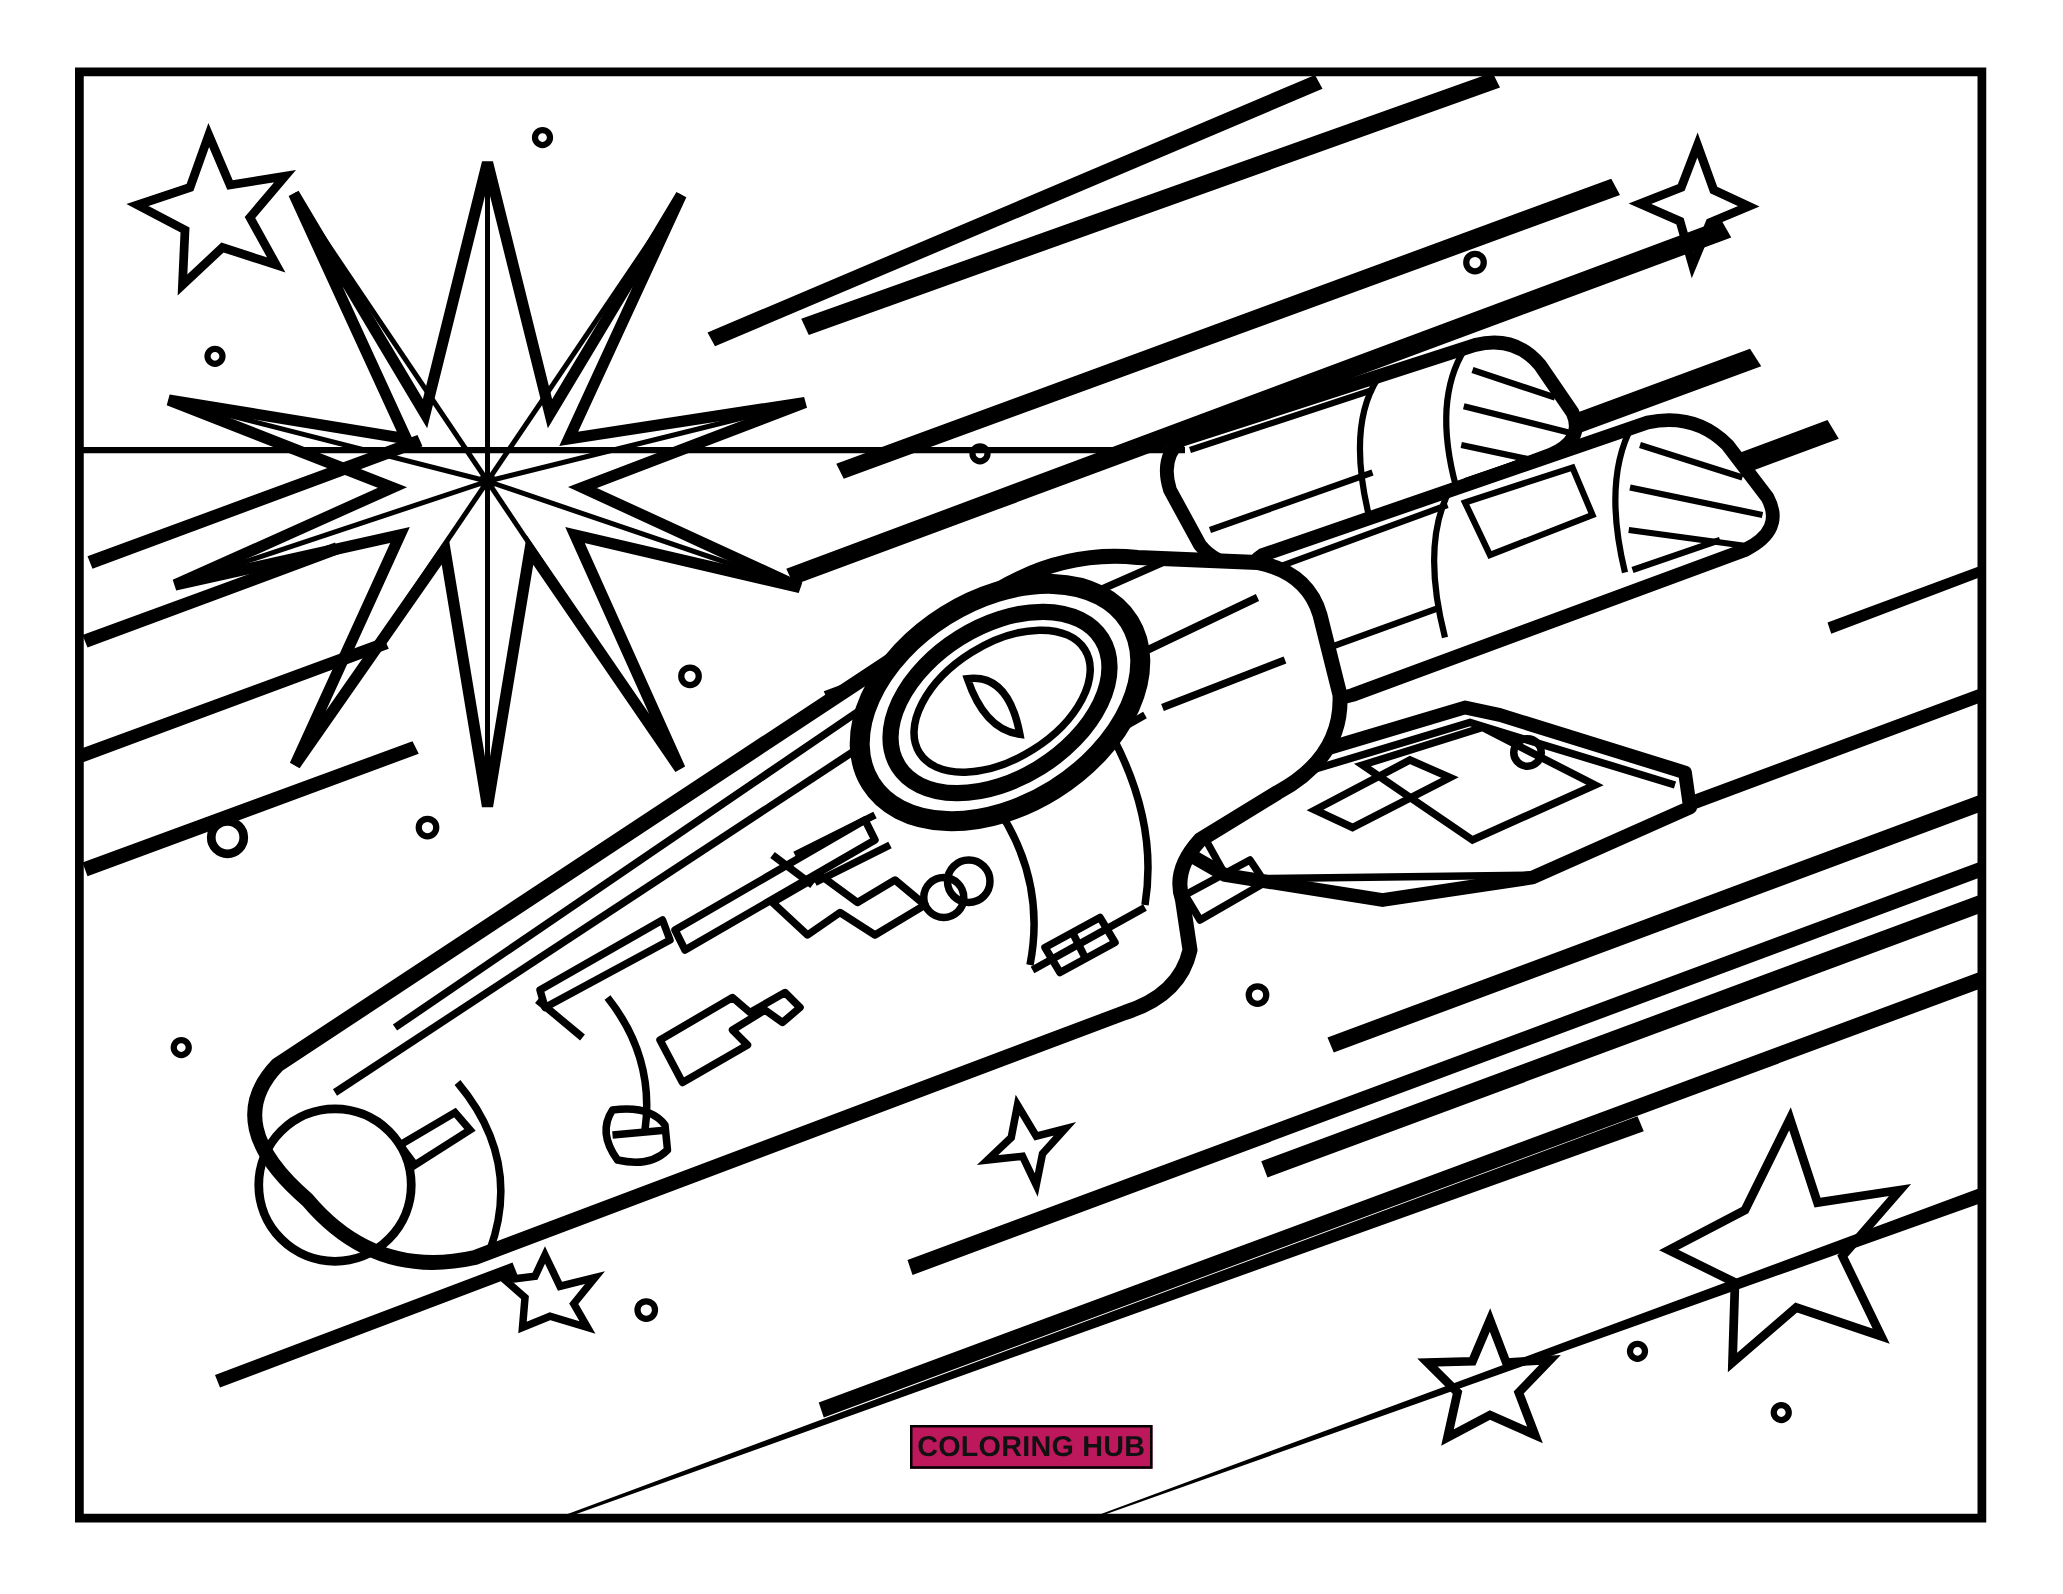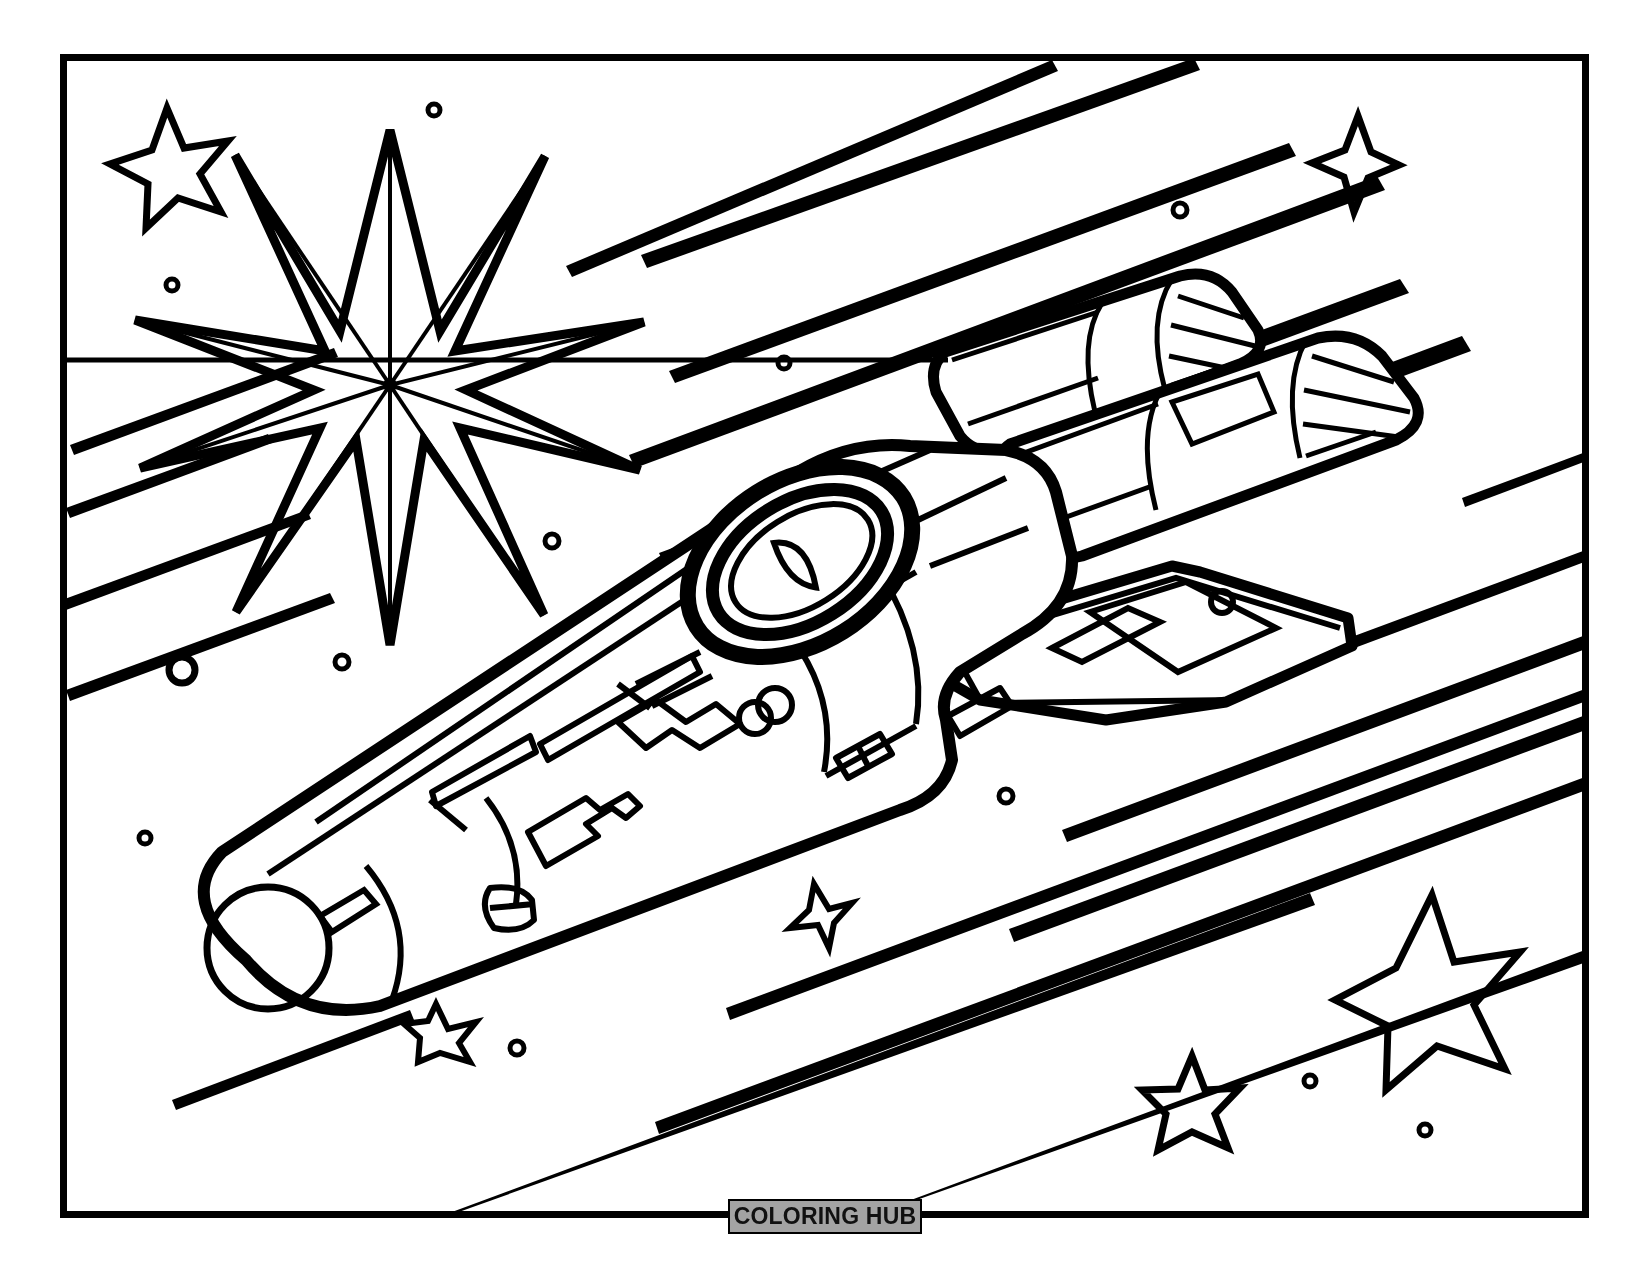--- a/index.html
+++ b/index.html
@@ -22,24 +22,24 @@
   }
   #artboard {
     position: absolute;
     inset: 0;
     width: 1650px;
     height: 1275px;
   }
   .logo-box {
     position: absolute;
     left: 728px;
-    top: 1199px;
+    top: 1140px;
     width: 194px;
     height: 35px;
-    background: #a3a3a3;
+    background: #be185d;
     border: 2px solid #000000;
     box-sizing: border-box;
     display: flex;
     align-items: center;
     justify-content: center;
   }
   .logo-text {
     font-family: "Liberation Sans", sans-serif;
     font-weight: bold;
     font-size: 23px;

